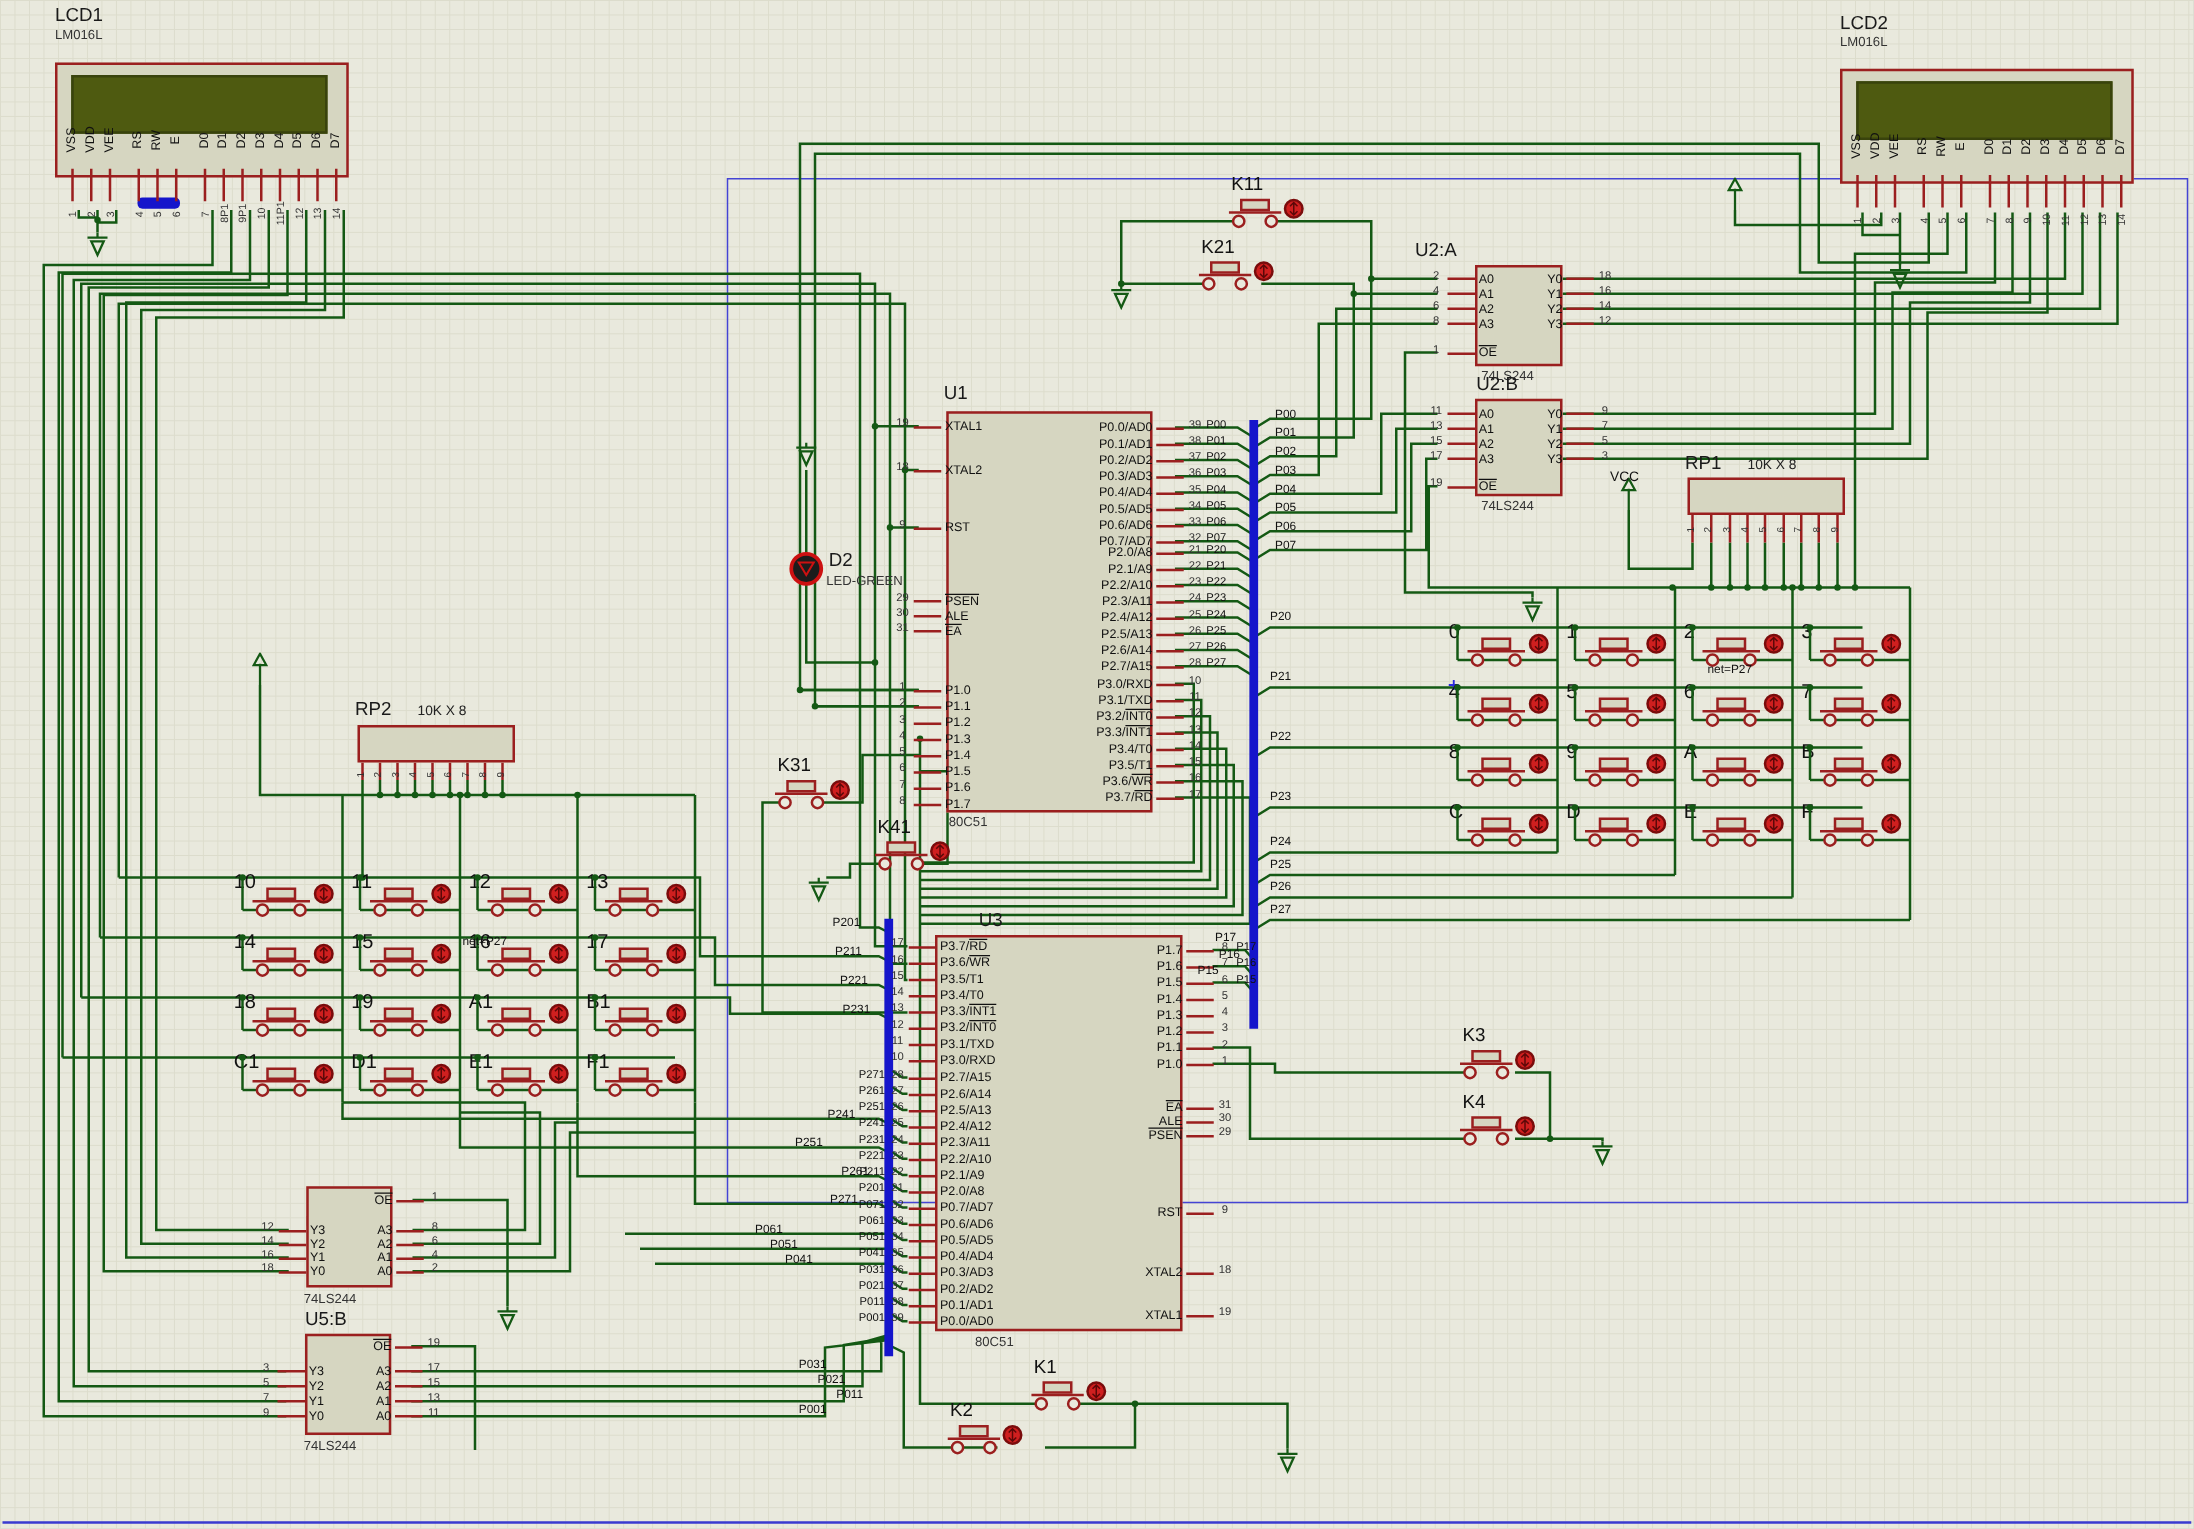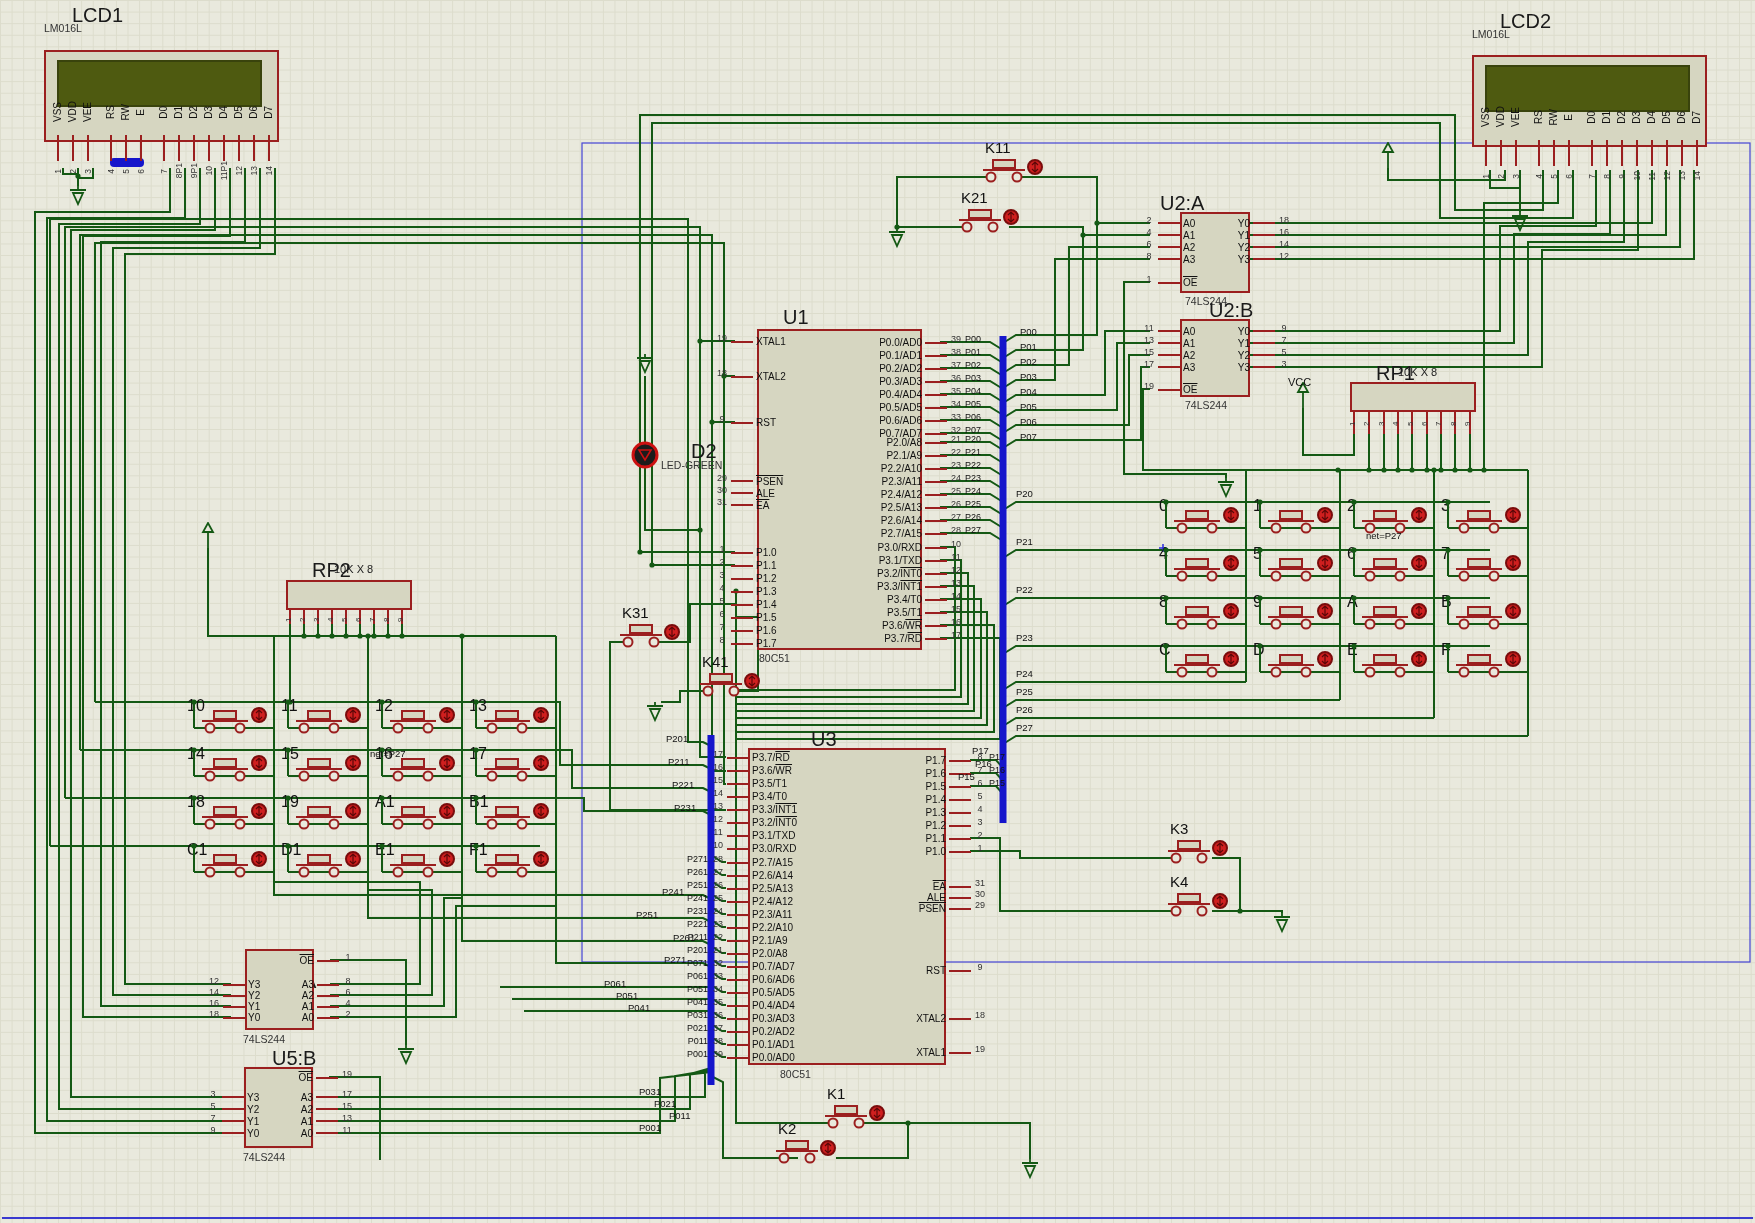--- a/index.html
+++ b/index.html
@@ -4,21 +4,21 @@
 <style>
   html,body{margin:0;padding:0;background:#cfcfc3;font-family:"Liberation Sans",sans-serif;}
   .wrap{position:relative;width:1755px;height:1223px;overflow:hidden;
     background-color:#e9e9dd;
     background-image:linear-gradient(#dcdccc 1px,transparent 1px),linear-gradient(90deg,#dcdccc 1px,transparent 1px);
     background-size:11.6px 11.6px;}
   svg.layer{position:absolute;left:0;top:0;}
   .abs{position:absolute;}
   .body{position:absolute;background:#d6d6c1;border:2px solid #9b1f1f;box-sizing:border-box;}
   .screen{position:absolute;background:#4e5a10;border:2px solid #39430c;box-sizing:border-box;}
-  .ref{position:absolute;font-size:20px;color:#1a1a1a;white-space:nowrap;margin-left:28px;}
+  .ref{position:absolute;font-size:15px;color:#1a1a1a;white-space:nowrap;}
   .part{position:absolute;font-size:10.5px;color:#333;white-space:nowrap;}
   .val{position:absolute;font-size:11px;color:#222;white-space:nowrap;}
   .nl{position:absolute;font-size:9.5px;color:#111;white-space:nowrap;}
   .pins{position:absolute;}
   .prow{display:flex;align-items:center;height:13px;}
   .pins.p12 .prow{height:12px}.pins.p11 .prow{height:11px}
   .pstub{width:22px;height:2px;background:#9b1f1f;flex:none;}
   .pnum{font-size:9px;color:#333;width:18px;text-align:center;margin-top:-7px;flex:none;}
   .pnet{font-size:9px;color:#111;width:30px;margin-top:-7px;flex:none;}
   .pnet.l{text-align:right;padding-right:1px;}
@@ -1617,21 +1617,21 @@
       <span class="klabel">K1</span>
       <svg width="86" height="32" viewBox="0 0 86 32">
         <path class="rw" d="M0,15 H42"></path>
         <rect class="cap" x="10" y="5" width="22" height="8"></rect>
         <circle class="term" cx="8" cy="22" r="4.5"></circle>
         <circle class="term" cx="34" cy="22" r="4.5"></circle>
         <circle class="act" cx="52" cy="12" r="7"></circle>
         <path class="actg" d="M52,7 V17 M49,10 L52,7 L55,10 M49,14 L52,17 L55,14"></path>
       </svg>
     </div>
-<div class="kbtn" style="left:776px;top:1120px">
+<div class="kbtn" style="left:758px;top:1120px">
       <span class="klabel">K2</span>
       <svg width="86" height="32" viewBox="0 0 86 32">
         <path class="rw" d="M0,15 H42"></path>
         <rect class="cap" x="10" y="5" width="22" height="8"></rect>
         <circle class="term" cx="8" cy="22" r="4.5"></circle>
         <circle class="term" cx="34" cy="22" r="4.5"></circle>
         <circle class="act" cx="52" cy="12" r="7"></circle>
         <path class="actg" d="M52,7 V17 M49,10 L52,7 L55,10 M49,14 L52,17 L55,14"></path>
       </svg>
     </div>

